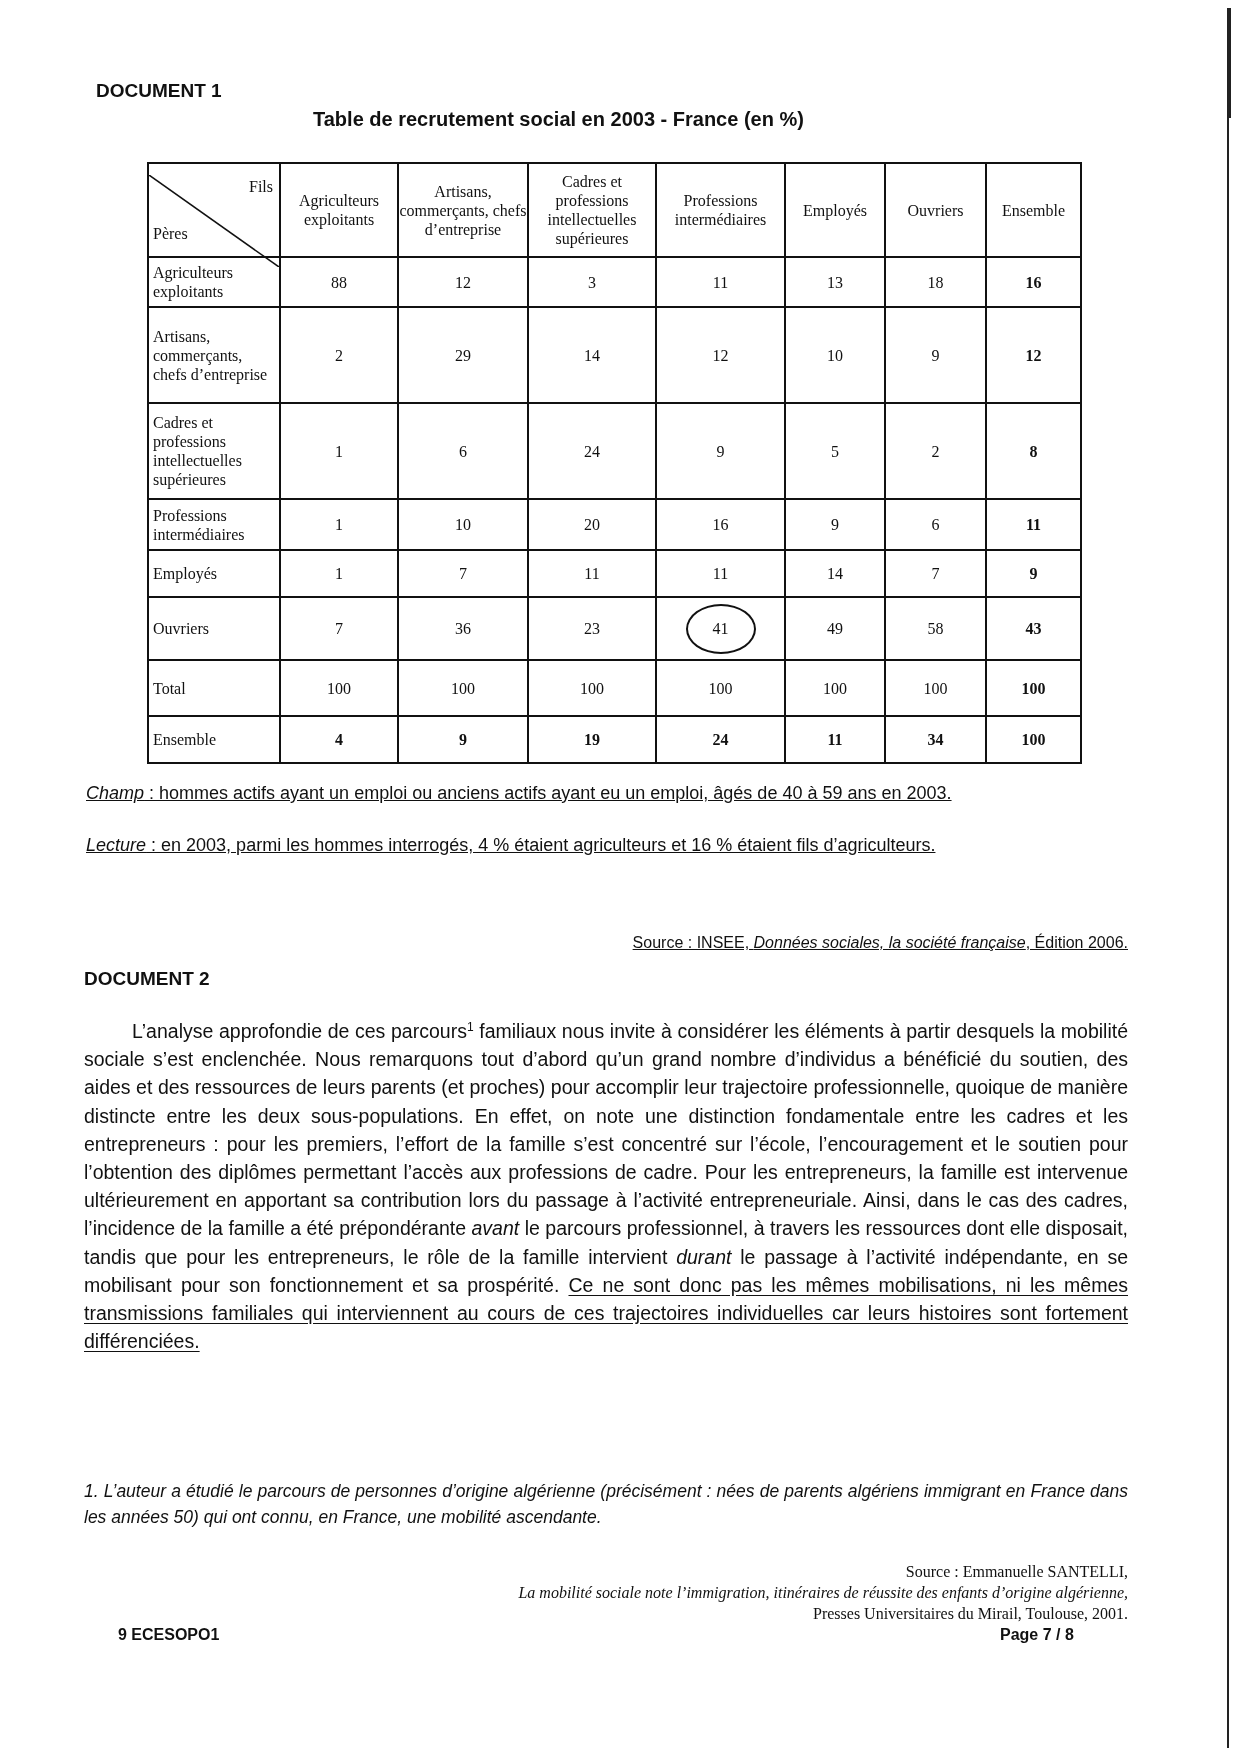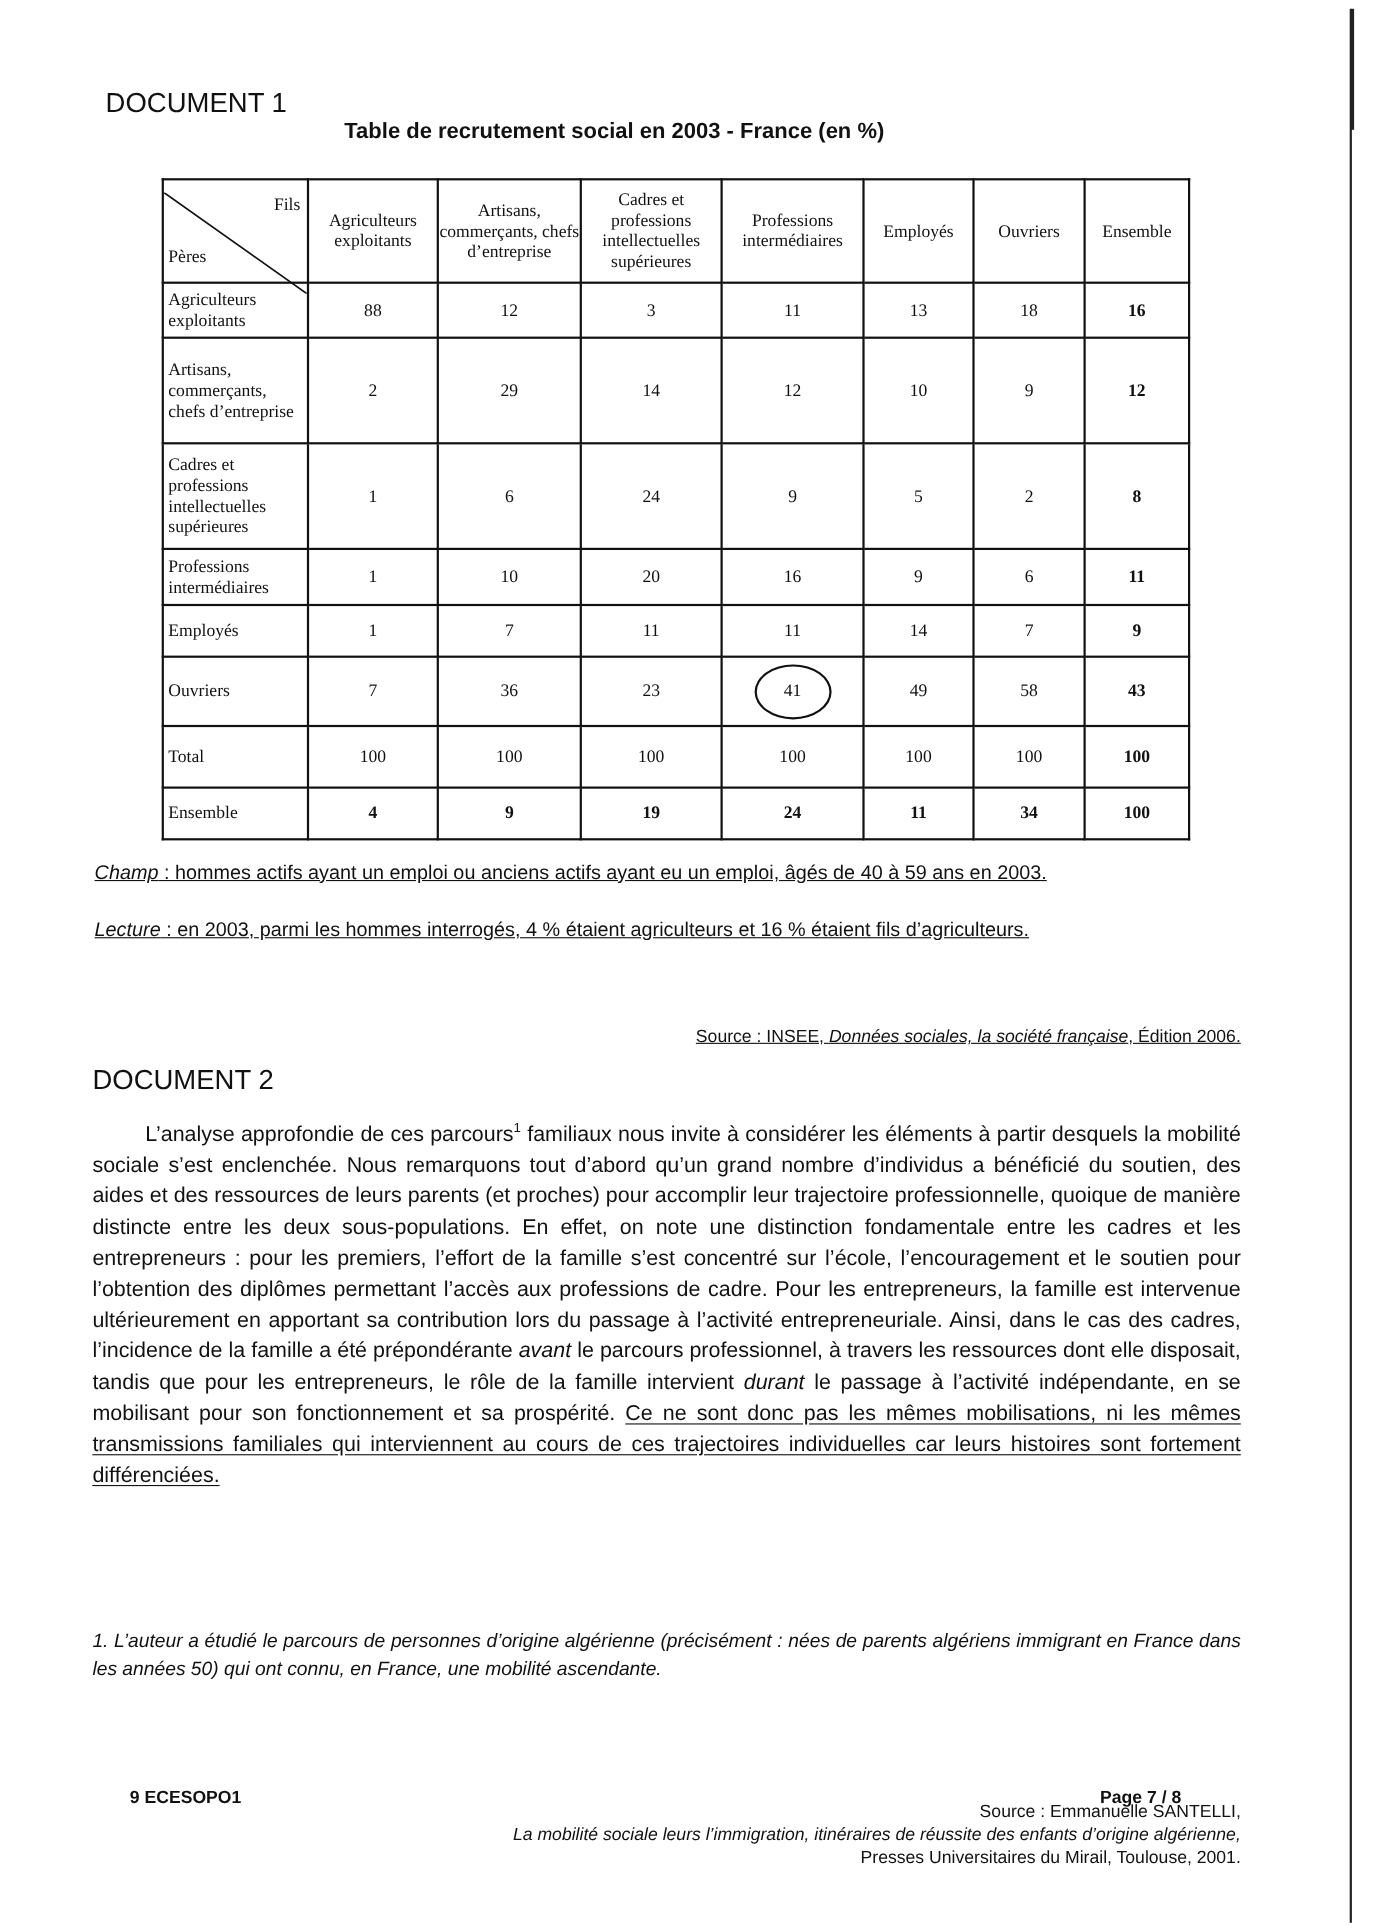--- a/index.html
+++ b/index.html
@@ -1,20 +1,20 @@
 <!DOCTYPE html>
 <html><head>
 <meta charset="utf-8">
 <style>
   html, body { margin: 0; padding: 0; background: #ffffff; }
   body { width: 1248px; height: 1753px; position: relative; overflow: hidden; color: #111; }
   .page { position: absolute; left: 0; top: 0; width: 1248px; height: 1753px; }
   .scanline { position: absolute; left: 1227px; top: 8px; width: 2px; height: 1740px; background: #222; }
   .scanline.thick { width: 3px; top: 8px; height: 110px; left: 1228px; }
-  .doc-label { position: absolute; font-family: "Liberation Sans", sans-serif; font-weight: normal; font-size: 25px; letter-spacing: 0px; }
+  .doc-label { position: absolute; font-family: "Liberation Sans", sans-serif; font-weight: bold; font-size: 19px; letter-spacing: 0px; }
   .doc1-label { left: 96px; top: 80px; }
   .doc2-label { left: 84px; top: 968px; }
   .table-title { position: absolute; left: 313px; top: 108px; font-family: "Liberation Sans", sans-serif; font-weight: bold; font-size: 20px; }
 
   table.mob { position: absolute; left: 147px; top: 162px; border-collapse: collapse; font-family: "Liberation Serif", serif; font-size: 16px; }
   table.mob td, table.mob th { border: 2px solid #111; padding: 0; text-align: center; vertical-align: middle; font-weight: normal; line-height: 19px; }
   table.mob .rowhead { text-align: left; padding-left: 4px; }
   table.mob .bold { font-weight: bold; }
   .corner { position: relative; height: 70px; }
   .corner svg { position: absolute; left: 0; top: 0; }
@@ -27,21 +27,21 @@
   .champ { left: 86px; top: 782px; width: 1090px; }
   .lecture { left: 86px; top: 834px; width: 1100px; }
   .source1 { left: 500px; top: 932px; width: 628px; text-align: right; font-size: 16px; }
 
   .body-text { position: absolute; left: 84px; top: 1017px; width: 1044px; font-family: "Liberation Sans", sans-serif; font-size: 19.5px; line-height: 28.2px; text-align: justify; }
   .body-text .indent { display: inline-block; width: 48px; }
   .body-text sup { font-size: 12px; line-height: 0; }
   .body-text u { text-decoration: underline; text-underline-offset: 3px; }
 
   .footnote { position: absolute; left: 84px; top: 1478px; width: 1044px; font-family: "Liberation Sans", sans-serif; font-style: italic; font-size: 17.5px; line-height: 26px; text-align: justify; }
-  .source2 { position: absolute; left: 200px; top: 1637px; width: 928px; text-align: right; font-family: Liberation Sans, sans-serif; font-size: 16px; line-height: 21px; }
+  .source2 { position: absolute; left: 200px; top: 1561px; width: 928px; text-align: right; font-family: Liberation Serif, serif; font-size: 16px; line-height: 21px; }
   .source2 i { font-style: italic; }
   .footer-left { position: absolute; left: 70px; top: 1626px; font-family: "Liberation Sans", sans-serif; font-weight: bold; font-size: 16px; margin-left: 48px; }
   .footer-right { position: absolute; left: 1000px; top: 1626px; font-family: "Liberation Sans", sans-serif; font-weight: bold; font-size: 16px; }
 </style>
 </head>
 <body>
 
 <div class="page">
   <div class="scanline thick"></div>
   <div class="scanline"></div>
@@ -165,19 +165,19 @@
   <div class="note source1"><span>Source : INSEE, </span><i>Données sociales, la société française</i><span>, Édition 2006.</span></div>
 
   <div class="doc-label doc2-label">DOCUMENT 2</div>
 
   <div class="body-text"><span class="indent"></span><span>L’analyse approfondie de ces parcours</span><sup>1</sup><span> familiaux nous invite à considérer les éléments à partir desquels la mobilité sociale s’est enclenchée. Nous remarquons tout d’abord qu’un grand nombre d’individus a bénéficié du soutien, des aides et des ressources de leurs parents (et proches) pour accomplir leur trajectoire professionnelle, quoique de manière distincte entre les deux sous-populations. En effet, on note une distinction fondamentale entre les cadres et les entrepreneurs : pour les premiers, l’effort de la famille s’est concentré sur l’école, l’encouragement et le soutien pour l’obtention des diplômes permettant l’accès aux professions de cadre. Pour les entrepreneurs, la famille est intervenue ultérieurement en apportant sa contribution lors du passage à l’activité entrepreneuriale. Ainsi, dans le cas des cadres, l’incidence de la famille a été prépondérante </span><i>avant</i><span> le parcours professionnel, à travers les ressources dont elle disposait, tandis que pour les entrepreneurs, le rôle de la famille intervient </span><i>durant</i><span> le passage à l’activité indépendante, en se mobilisant pour son fonctionnement et sa prospérité. </span><u>Ce ne sont donc pas les mêmes mobilisations, ni les mêmes transmissions familiales qui interviennent au cours de ces trajectoires individuelles car leurs histoires sont fortement différenciées.</u></div>
 
   <div class="footnote">1. L’auteur a étudié le parcours de personnes d’origine algérienne (précisément : nées de parents algériens immigrant en France dans les années 50) qui ont connu, en France, une mobilité ascendante.</div>
 
   <div class="source2">
     <div>Source : Emmanuelle SANTELLI,</div>
-    <div><i>La mobilité sociale leurs l’immigration, itinéraires de réussite des enfants d’origine algérienne,</i></div>
+    <div><i>La mobilité sociale note l’immigration, itinéraires de réussite des enfants d’origine algérienne,</i></div>
     <div>Presses Universitaires du Mirail, Toulouse, 2001.</div>
   </div>
 
   <div class="footer-left">9 ECESOPO1</div>
   <div class="footer-right">Page 7 / 8</div>
 </div>
 
 </body></html>

